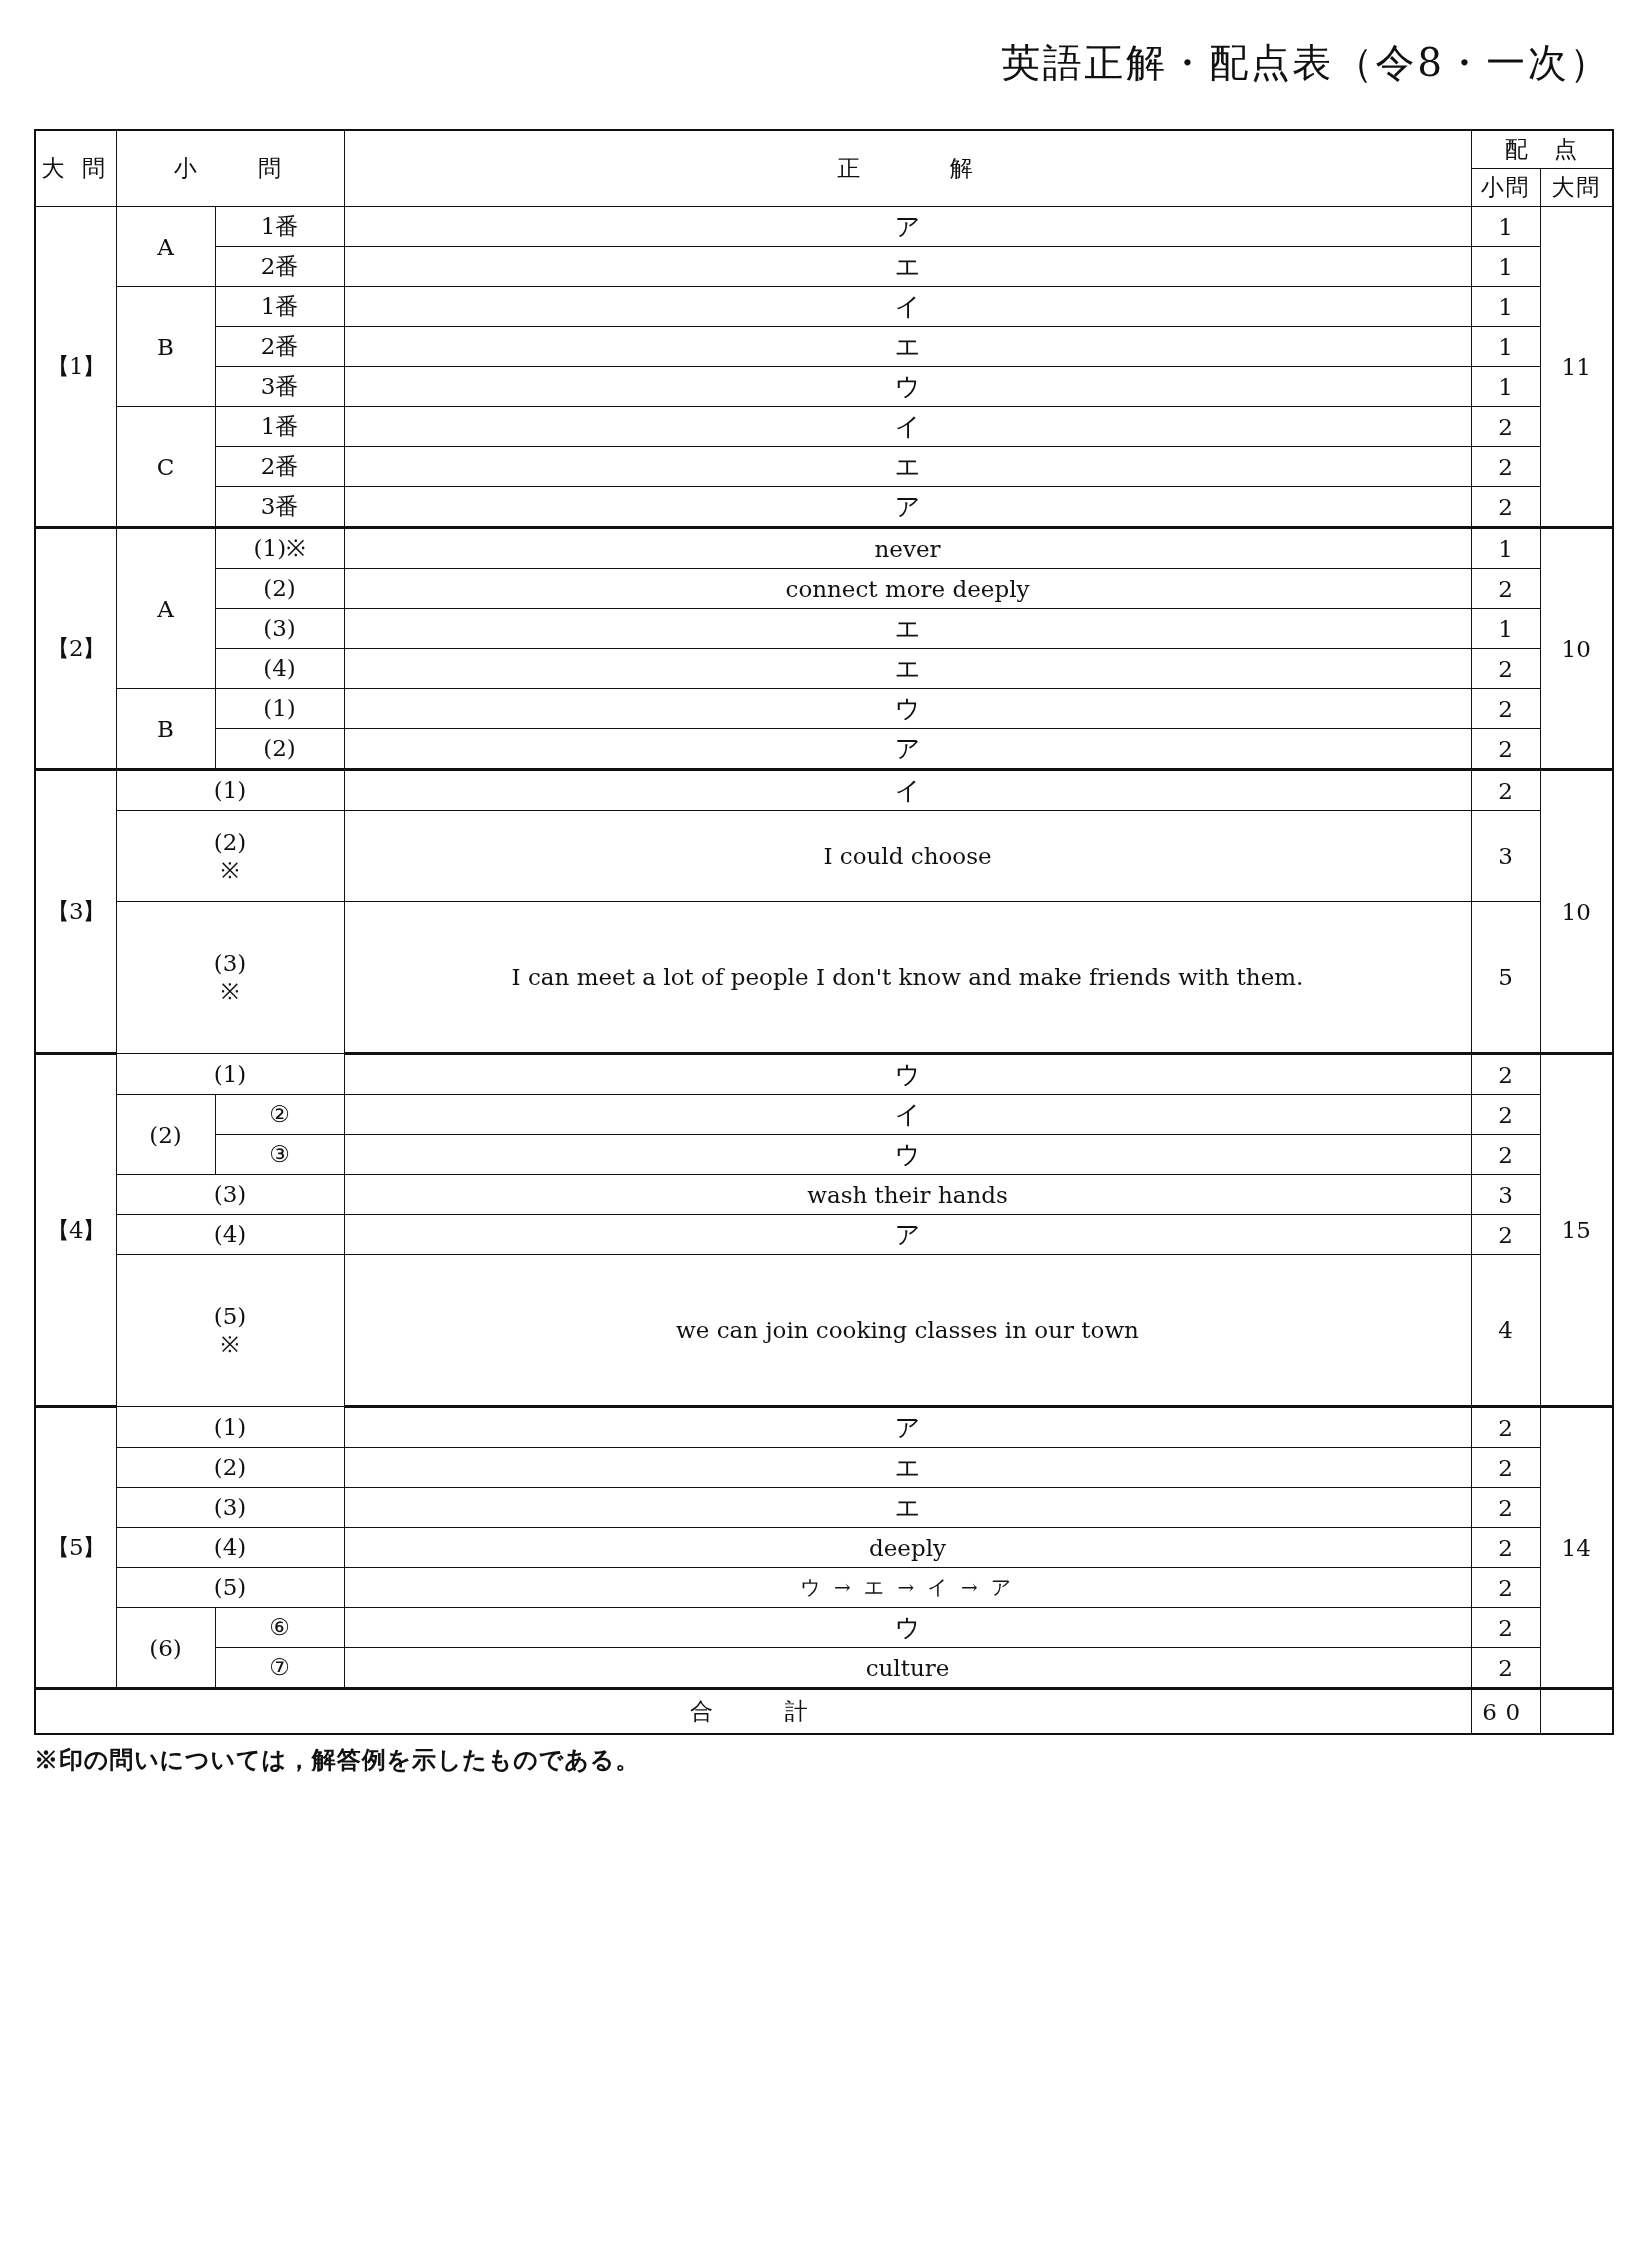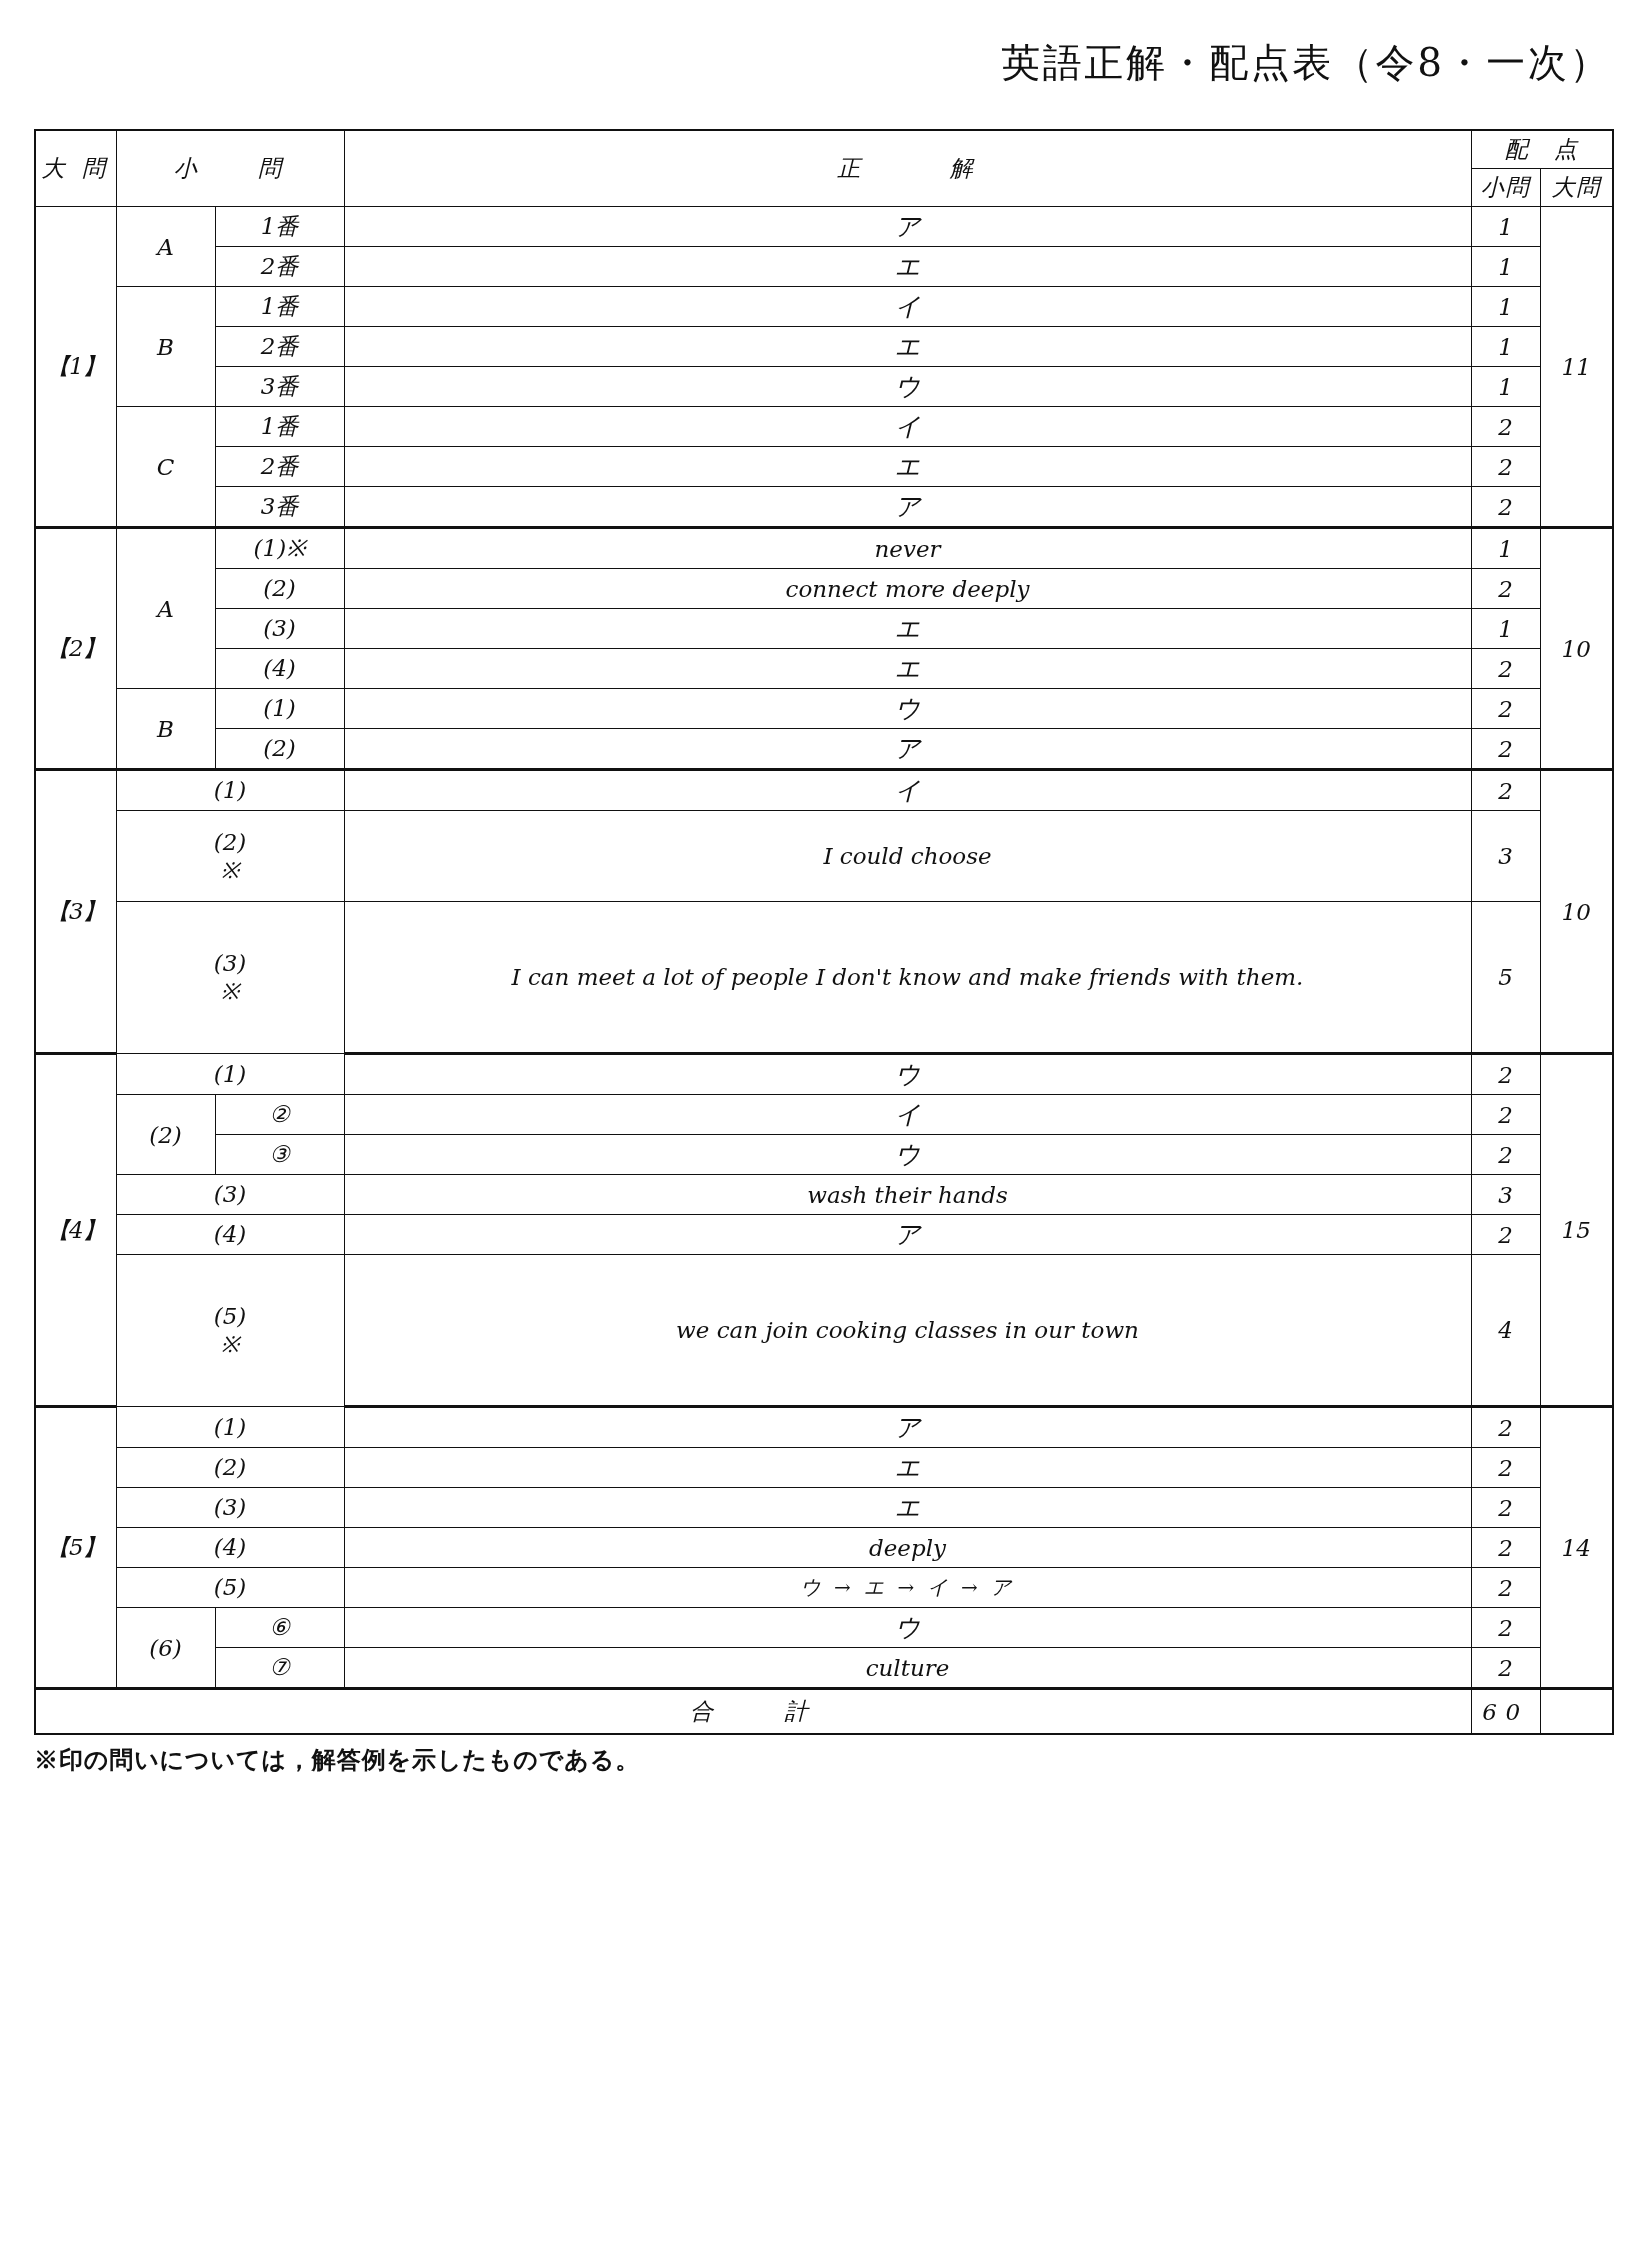--- a/index.html
+++ b/index.html
@@ -49,21 +49,20 @@
     white-space:nowrap;
     font-family:"DejaVu Serif","Liberation Serif",serif;
   }
 
   
   table.answer-table{
     border-collapse:collapse;
     width:1576px;
     table-layout:fixed;
     border:2.6px solid #111;
-    font-style:italic;
   }
   table.answer-table td,
   table.answer-table th{
     border:0.9px solid #111;
     text-align:center;
     vertical-align:middle;
     font-weight:400;
     padding:0;
     font-size:23px;
     font-family:"DejaVu Serif","Liberation Serif",serif;

